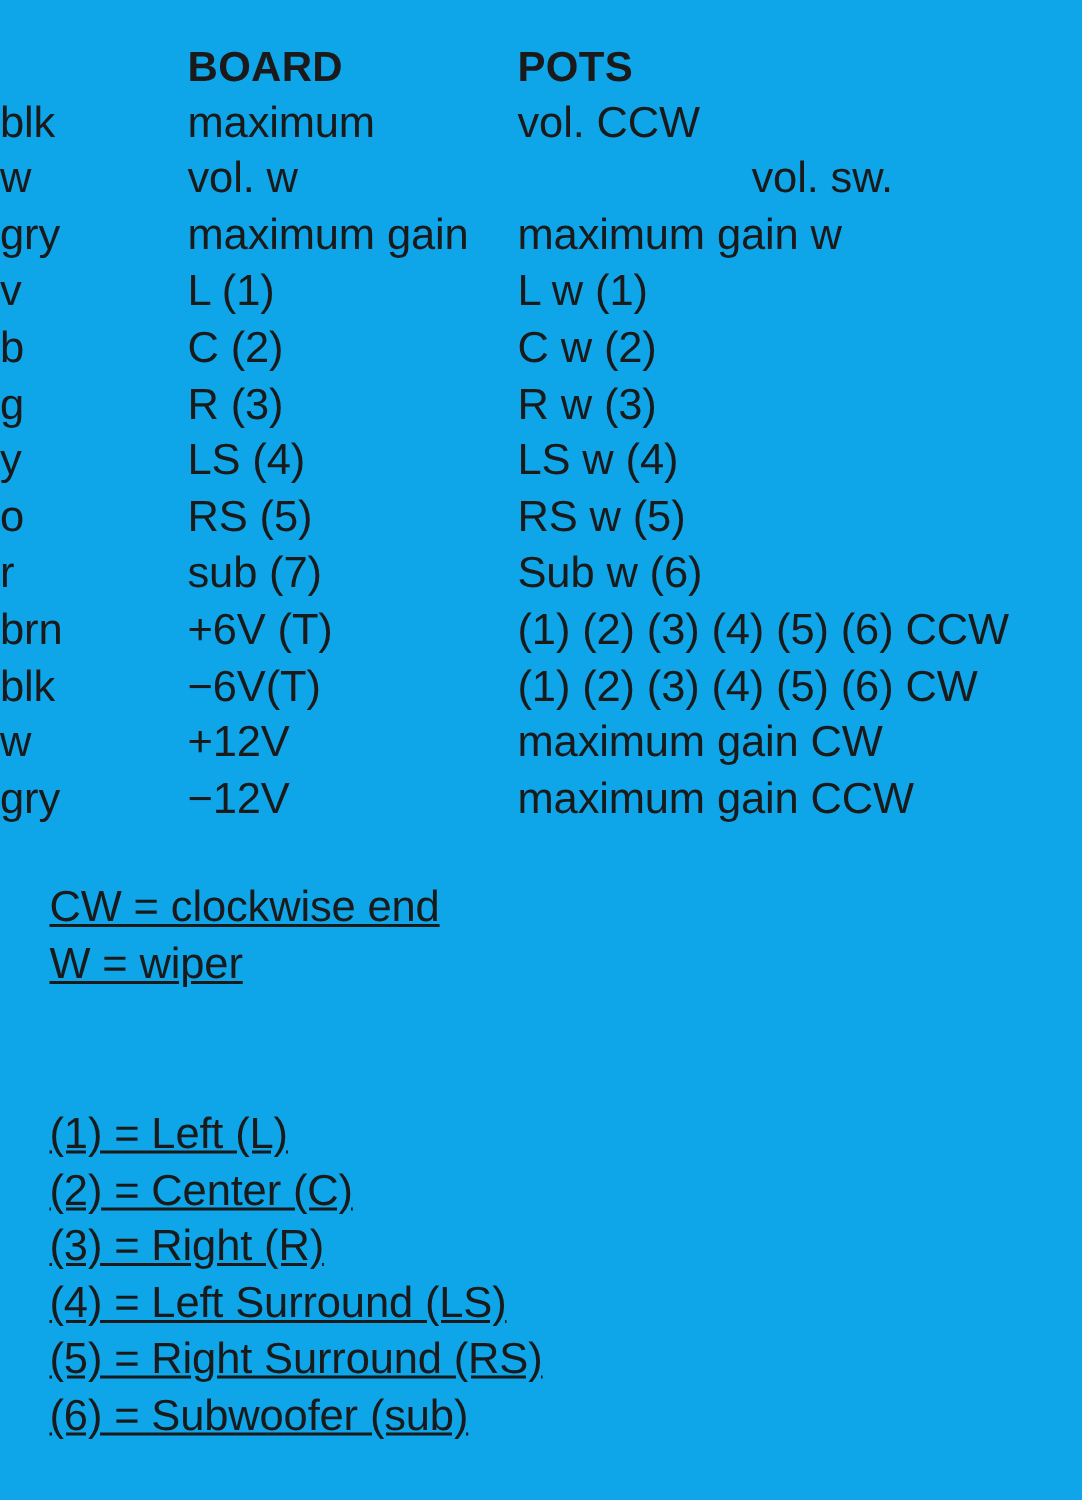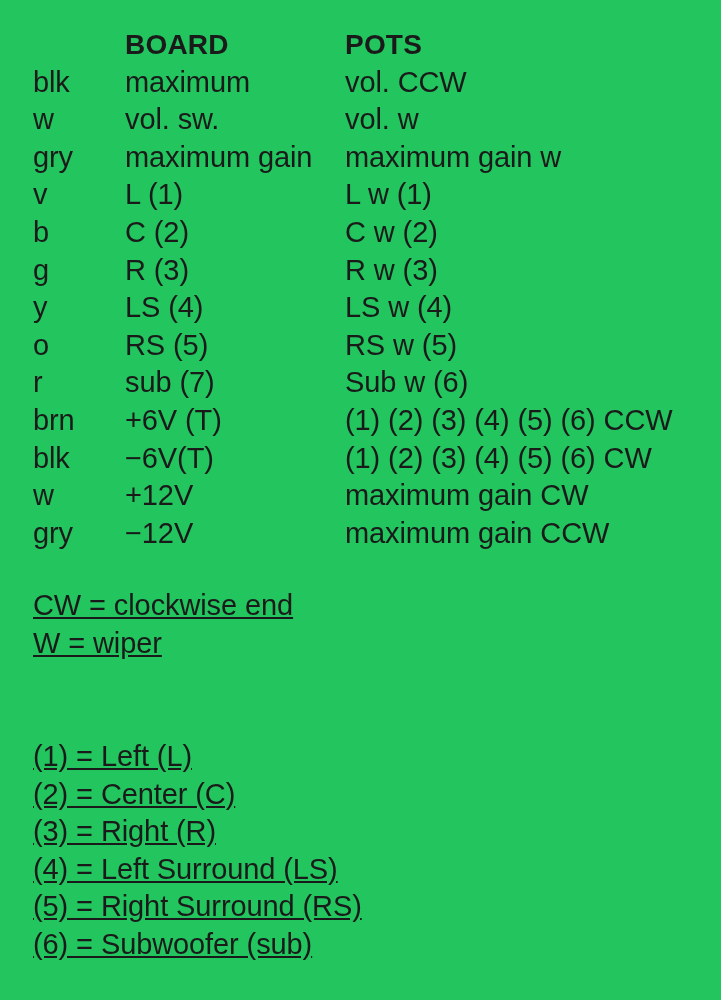--- a/index.html
+++ b/index.html
@@ -13,21 +13,21 @@
     background: #aec5ad;
     font-family: "Liberation Sans", sans-serif;
     color: #1a1a1a;
     overflow: hidden;
   }
 
   #sheet {
     position: relative;
     width: 721px;
     height: 1000px;
-    background: #22c55e;
+    background: #0ea5e9;
     box-sizing: border-box;
   }
 
   
   .table-block {
     position: absolute;
     left: 0;
     top: 26px;
     width: 721px;
   }
@@ -35,21 +35,20 @@
   .trow {
     display: flex;
     align-items: baseline;
     height: 37.6px;
     line-height: 37.6px;
     white-space: nowrap;
   }
 
   .c-wire {
     width: 125px;
-    padding-left: 33px;
     box-sizing: border-box;
     flex: 0 0 125px;
   }
   .c-board {
     width: 220px;
     box-sizing: border-box;
     flex: 0 0 220px;
   }
   .c-pots {
     flex: 1 1 auto;
@@ -98,22 +97,22 @@
     </div>
 
     <div class="trow">
       <div class="cell c-wire">blk</div>
       <div class="cell c-board">maximum</div>
       <div class="cell c-pots">vol. CCW</div>
     </div>
 
     <div class="trow">
       <div class="cell c-wire">w</div>
+      <div class="cell c-pots">vol. w</div>
       <div class="cell c-board">vol. sw.</div>
-      <div class="cell c-pots">vol. w</div>
     </div>
 
     <div class="trow">
       <div class="cell c-wire">gry</div>
       <div class="cell c-board">maximum gain</div>
       <div class="cell c-pots">maximum gain w</div>
     </div>
 
     <div class="trow">
       <div class="cell c-wire">v</div>

